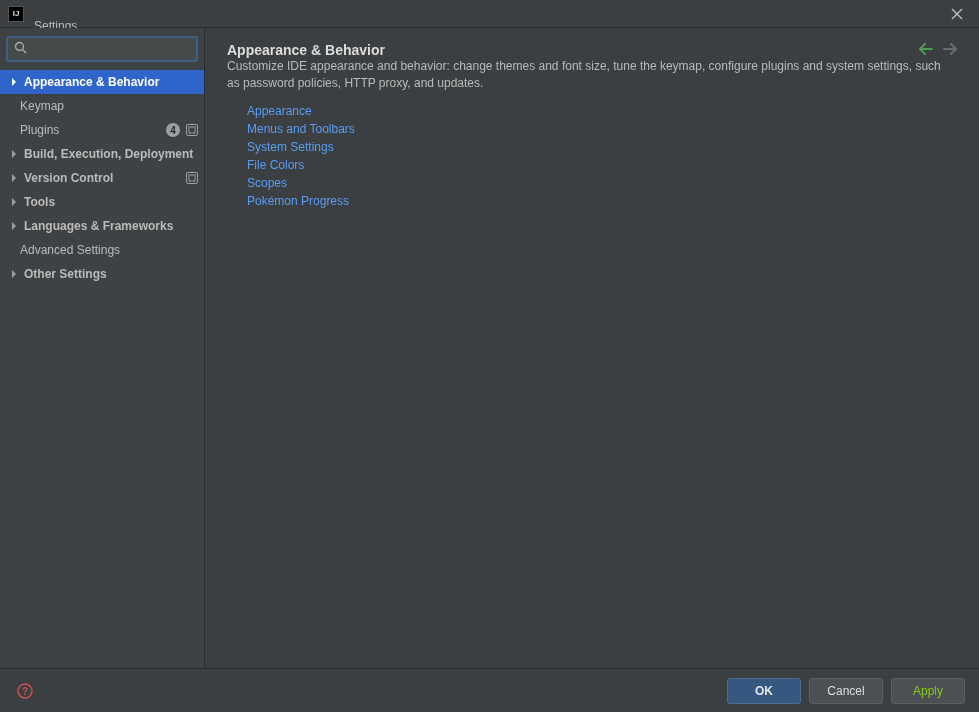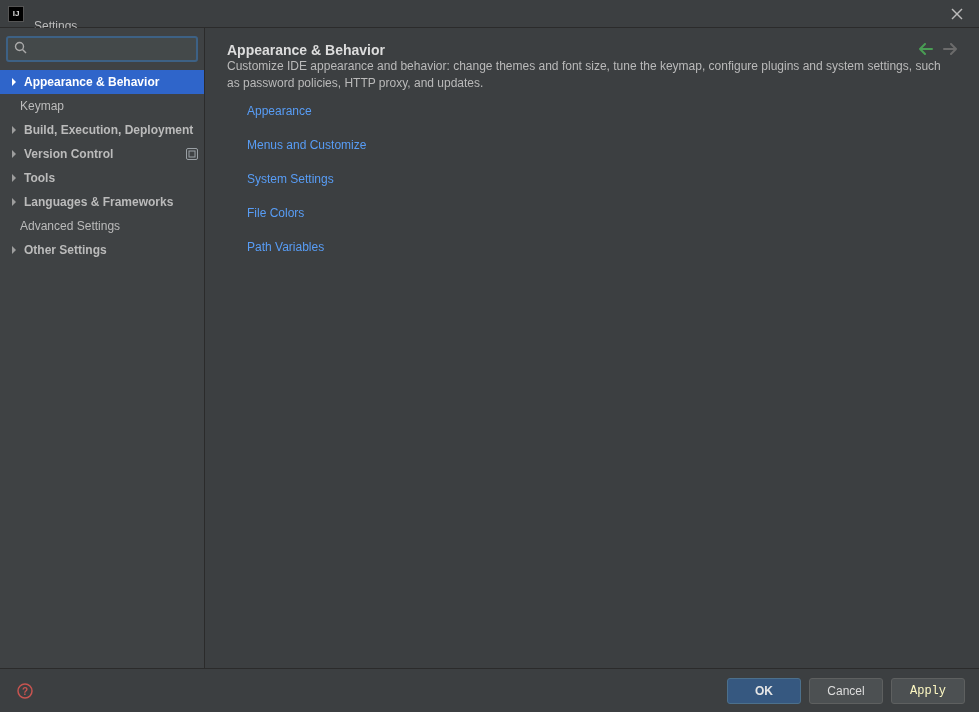--- a/index.html
+++ b/index.html
@@ -158,21 +158,21 @@
     line-height: 1.4;
     font-size: 12px;
     max-width: 720px;
   }
 
   .link-list {
     margin-top: 12px;
     margin-left: 20px;
     display: flex;
     flex-direction: column;
-    gap: 20px;
+    gap: 4px;
   }
   .link-list a {
     color: #589df6;
     text-decoration: none;
     font-size: 12px;
     cursor: pointer;
   }
 
   
   .footer {
@@ -203,23 +203,22 @@
     cursor: pointer;
     display: inline-flex; align-items: center; justify-content: center;
   }
   .btn.primary {
     background: #365880;
     border-color: #4c708c;
     color: #e6e6e6;
     font-weight: 600;
   }
   .btn.disabled {
-    color: #fef9c3;
+    color: #84cc16;
     cursor: default;
-    font-family: Liberation Mono, monospace;
   }
 </style>
 </head>
 <body>
 
 <div class="titlebar">
   <div class="app-icon">IJ</div>
   <div class="title-text">Settings</div>
   <div class="titlebar-spacer"></div>
   <div class="close-btn">
@@ -249,20 +248,30 @@
           <span class="tree-arrow">
             <svg width="8" height="8" viewBox="0 0 8 8">
               <path d="M2 0 L6 4 L2 8 Z" fill="currentColor"></path>
             </svg>
           </span>
           <span class="tree-label">Appearance &amp; Behavior</span>
         </div>
         <div class="tree-item d2 tree-leaf">
           <span class="tree-arrow"></span>
           <span class="tree-label">Keymap</span>
+        </div>
+        <div class="tree-item d2 tree-leaf">
+          <span class="tree-arrow"></span>
+          <span class="tree-label">Plugins</span>
+          <span class="badge-count">4</span>
+          <span class="badge-icon">
+            <svg width="8" height="8" viewBox="0 0 8 8">
+              <rect x="1" y="1" width="6" height="6" fill="none" stroke="#9aa0a5" stroke-width="1"></rect>
+            </svg>
+          </span>
         </div>
         <div class="tree-item d1">
           <span class="tree-arrow">
             <svg width="8" height="8" viewBox="0 0 8 8">
               <path d="M2 0 L6 4 L2 8 Z" fill="currentColor"></path>
             </svg>
           </span>
           <span class="tree-label">Build, Execution, Deployment</span>
         </div>
         <div class="tree-item d1">
@@ -320,24 +329,25 @@
       </span>
       <span class="nav-arrow fwd">
         <svg width="14" height="12" viewBox="0 0 14 12">
           <path d="M8 1 L13 6 L8 11 M13 6 H1" fill="none" stroke="#6b6b6b" stroke-width="2" stroke-linecap="round" stroke-linejoin="round"></path>
         </svg>
       </span>
     </div>
     <div class="description">Customize IDE appearance and behavior: change themes and font size, tune the keymap, configure plugins and system settings, such as password policies, HTTP proxy, and updates.</div>
     <div class="link-list" id="links">
         <a>Appearance</a>
-        <a>Menus and Customize</a>
+        <a>Menus and Toolbars</a>
         <a>System Settings</a>
         <a>File Colors</a>
-        <a>Path Variables</a>
+        <a>Scopes</a>
+        <a>Pokémon Progress</a>
       </div>
   </div>
 </div>
 
 <div class="footer">
   <div class="help-btn">
     <svg width="16" height="16" viewBox="0 0 16 16">
       <circle cx="8" cy="8" r="7" fill="none" stroke="#c75450" stroke-width="1.5"></circle>
       <text x="8" y="12" text-anchor="middle" font-size="10" font-weight="bold" fill="#c75450">?</text>
     </svg>

